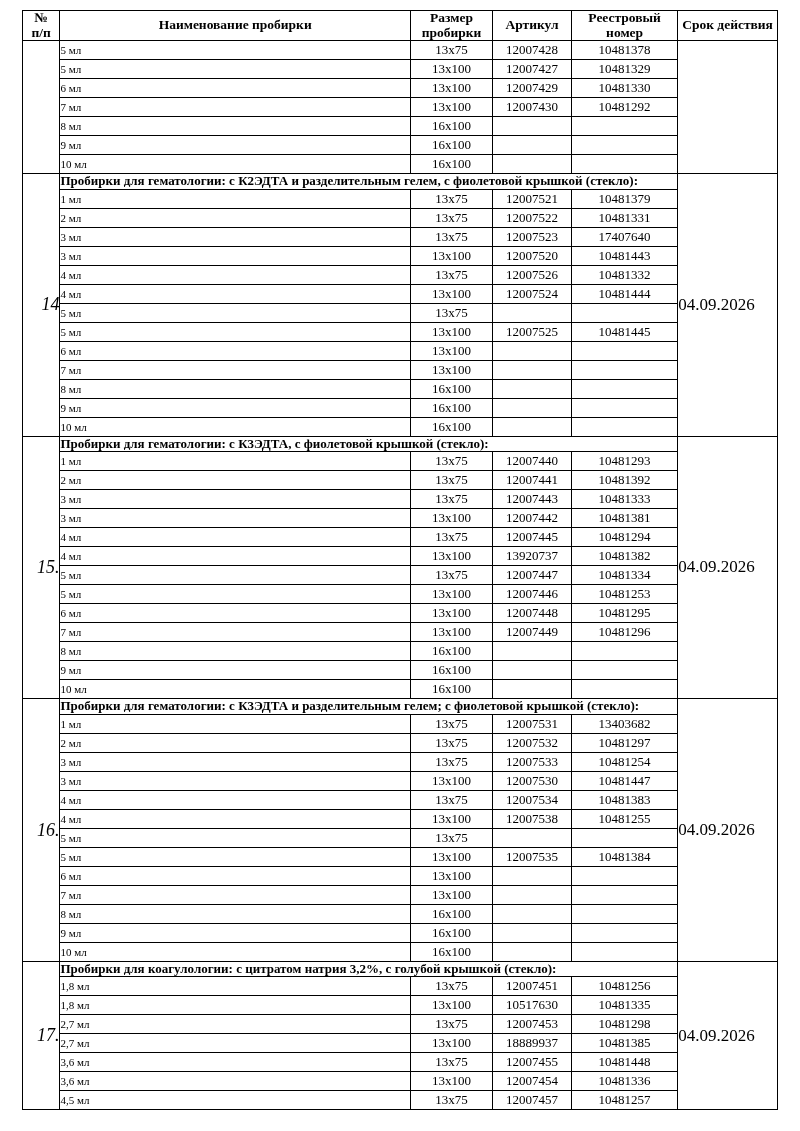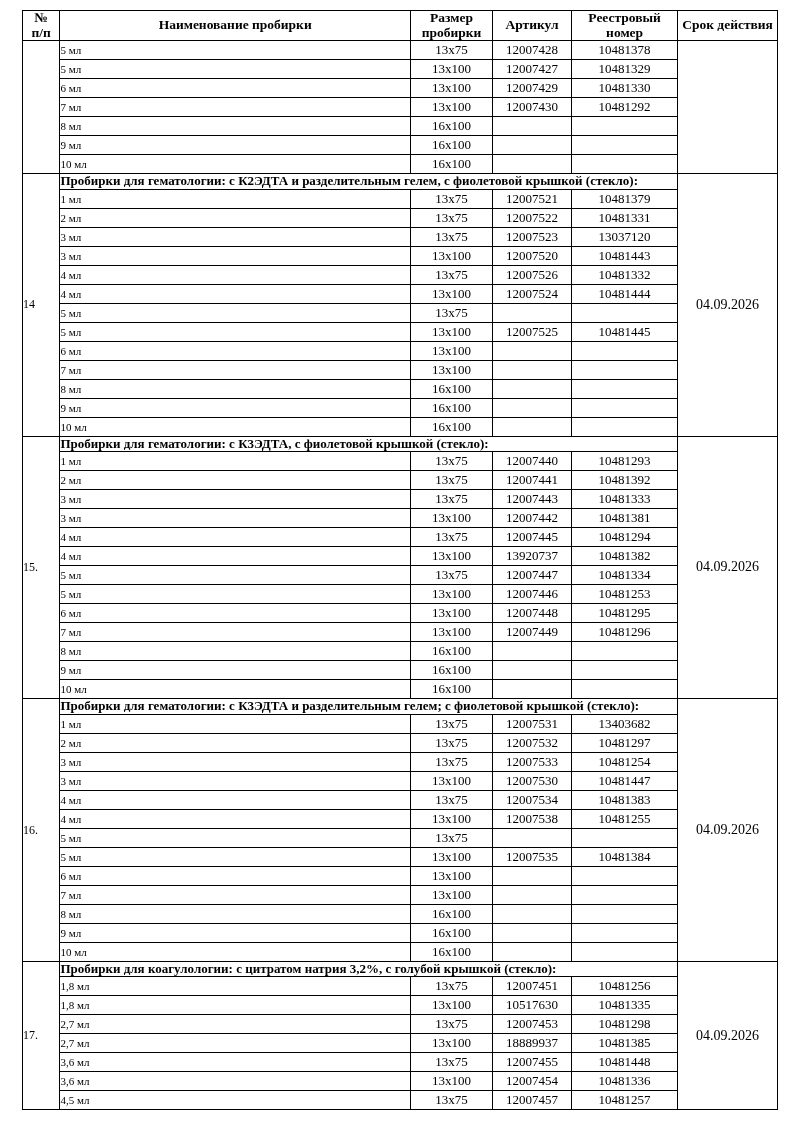--- a/index.html
+++ b/index.html
@@ -30,45 +30,45 @@
     vertical-align: middle;
   }
   .hdr th {
     text-align: center;
     font-weight: bold;
     font-size: 13.5px;
     line-height: 1.08;
     padding: 3px 2px;
   }
   td.num {
-    text-align: left;
-    font-size: 12px;
+    text-align: right;
+    font-size: 18px;
     vertical-align: top;
     padding-top: 2px;
+    font-style: italic;
   }
   td.name {
     font-size: 11px;
     padding: 1px 0 1px 4px;
     height: 18px;
   }
   td.grp {
     font-size: 13px;
     font-weight: bold;
     text-align: left;
     padding: 2px 6px;
     line-height: 1.12;
   }
   td.ctr {
     text-align: center;
     font-size: 13px;
     height: 18px;
   }
   td.date {
-    text-align: center;
-    font-size: 14px;
+    font-size: 17px;
     vertical-align: middle;
   }
   col.c-num { width: 36px; }
   col.c-name { width: 337px; }
   col.c-size { width: 79px; }
   col.c-art  { width: 76px; }
   col.c-reg  { width: 102px; }
   col.c-term { width: 96px; }
 </style>
 </head>
@@ -153,21 +153,21 @@
         <tr>
           <td class="name">2 мл</td>
           <td class="ctr">13х75</td>
           <td class="ctr">12007522</td>
           <td class="ctr">10481331</td>
         </tr>
         <tr>
           <td class="name">3 мл</td>
           <td class="ctr">13х75</td>
           <td class="ctr">12007523</td>
-          <td class="ctr">13037120</td>
+          <td class="ctr">17407640</td>
         </tr>
         <tr>
           <td class="name">3 мл</td>
           <td class="ctr">13х100</td>
           <td class="ctr">12007520</td>
           <td class="ctr">10481443</td>
         </tr>
         <tr>
           <td class="name">4 мл</td>
           <td class="ctr">13х75</td>

